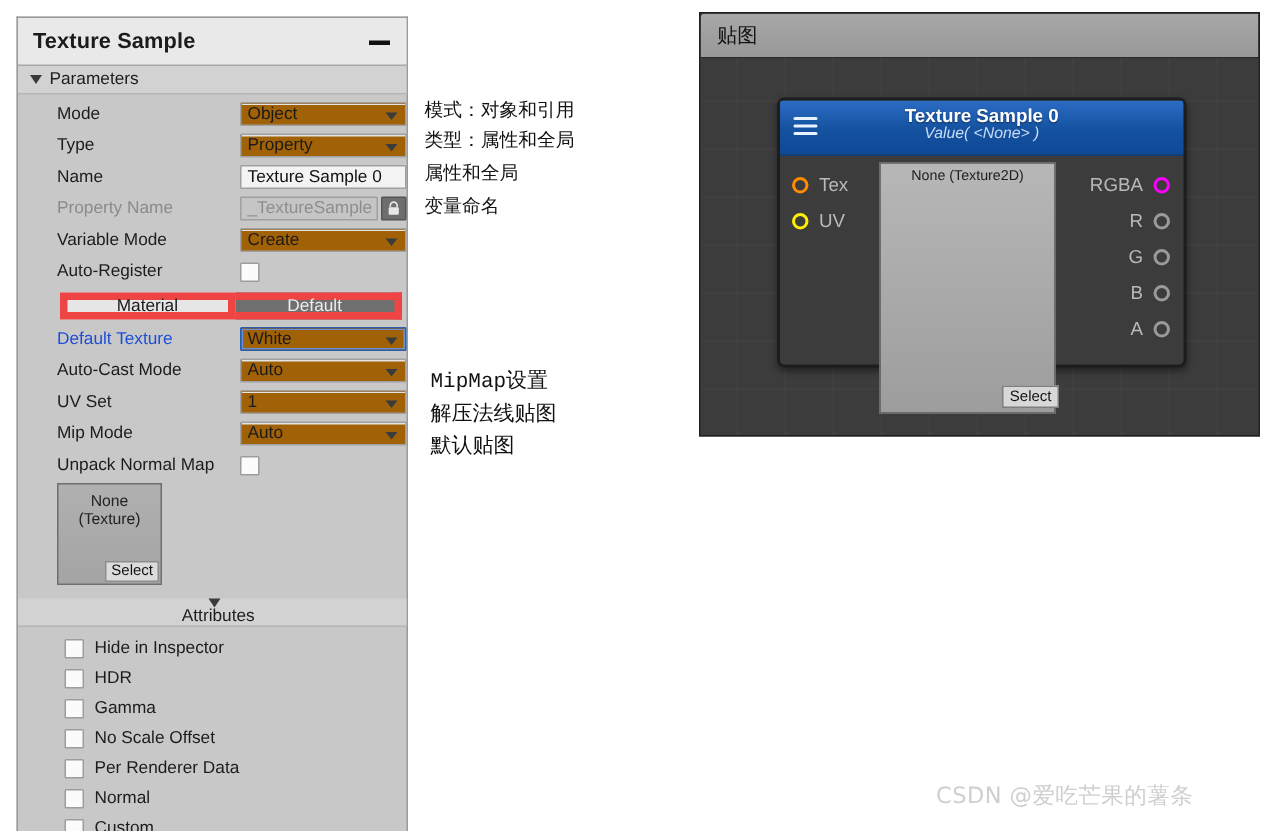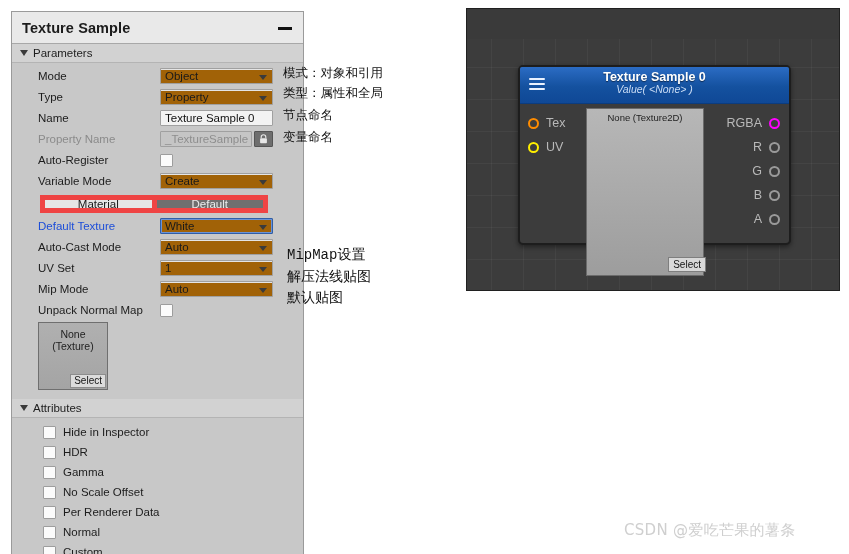--- a/index.html
+++ b/index.html
@@ -4,21 +4,21 @@
 <style>
   html,body{margin:0;padding:0;}
   body{
     width:849px;height:554px;background:#ffffff;position:relative;overflow:hidden;
     font-family:"Liberation Sans","DejaVu Sans",sans-serif;
     -webkit-font-smoothing:antialiased;
   }
 
   
   #inspector{
-    position:absolute;left:11px;top:11px;width:293px;height:543px;
+    position:absolute;left:11px;top:11px;width:261px;height:543px;
     background:#c8c8c8;border:1px solid #9a9a9a;border-bottom:none;
     box-sizing:border-box;
   }
   #inspector-titlebar{
     height:32px;background:#e9e9e9;border-bottom:1px solid #a8a8a8;
     display:flex;align-items:center;padding:0 10px;box-sizing:border-box;
   }
   #inspector-title{font-size:14.5px;font-weight:bold;color:#1b1b1b;letter-spacing:.1px;}
   #minimize-btn{margin-left:auto;width:16px;height:16px;position:relative;cursor:pointer;}
   #minimize-btn::after{
@@ -228,30 +228,30 @@
       </div>
       <div class="lockbtn">
         <svg width="9" height="10" viewBox="0 0 9 10" aria-hidden="true">
           <path d="M2.2 4.2V3.0a2.3 2.3 0 0 1 4.6 0v1.2" fill="none" stroke="#e8e8e8" stroke-width="1.1"></path>
           <rect x="1.1" y="4.2" width="6.8" height="5" rx="0.8" fill="#e8e8e8"></rect>
         </svg>
       </div>
     </div>
 
     <div class="row">
+      <span class="lbl">Variable Mode</span>
+      <div class="field dropdown">
+        <span>Create</span>
+        <span class="dd-arrow"></span>
+      </div>
+    </div>
+
+    <div class="row">
       <span class="lbl">Auto-Register</span>
       <div class="checkbox"></div>
-    </div>
-
-    <div class="row">
-      <span class="lbl">Variable Mode</span>
-      <div class="field dropdown">
-        <span>Create</span>
-        <span class="dd-arrow"></span>
-      </div>
     </div>
 
     <div class="toggle-row">
       <div class="toggle off">Material</div>
       <div class="toggle on">Default</div>
     </div>
 
     <div class="row">
       <span class="lbl link">Default Texture</span>
       <div class="field dropdown focus">
@@ -294,21 +294,21 @@
         <div class="of-text">
           <div>None</div>
           <div>(Texture)</div>
         </div>
         <div class="of-select">Select</div>
       </div>
     </div>
 
   </div>
 
-  <div class="section-header" style="margin-top:9px;">
+  <div class="section-header" style="margin-top:9px;flex-direction:column;">
     <span class="tri"></span>
     <span>Attributes</span>
   </div>
 
   <div style="padding-top:4px;">
     <div class="attr-row">
       <div class="checkbox"></div>
       <span class="attr-label">Hide in Inspector</span>
     </div>
     <div class="attr-row">
@@ -334,29 +334,32 @@
     <div class="attr-row">
       <div class="checkbox"></div>
       <span class="attr-label">Custom</span>
     </div>
   </div>
 
 </div>
 
 <div class="anno" style="left:283px;top:64px;">模式：对象和引用</div>
 <div class="anno" style="left:283px;top:84px;">类型：属性和全局</div>
-<div class="anno" style="left:283px;top:106px;">节点命名</div>
+<div class="anno" style="left:283px;top:106px;">属性和全局</div>
 <div class="anno" style="left:283px;top:128px;">变量命名</div>
 
 <div class="anno big" style="left:287px;top:245px;font-family:Liberation Mono, monospace;">MipMap设置</div>
 <div class="anno big" style="left:287px;top:266px;">解压法线贴图</div>
 <div class="anno big" style="left:287px;top:287px;">默认贴图</div>
 
 <div id="graph-panel">
 
+  <div id="graph-tab">
+    <span id="graph-tab-label">贴图</span>
+  </div>
 
   <div id="graph-canvas">
 
     <div id="node">
 
       <div id="node-header">
         <div id="node-menu-icon">
           <span></span>
             <span></span>
             <span></span>

